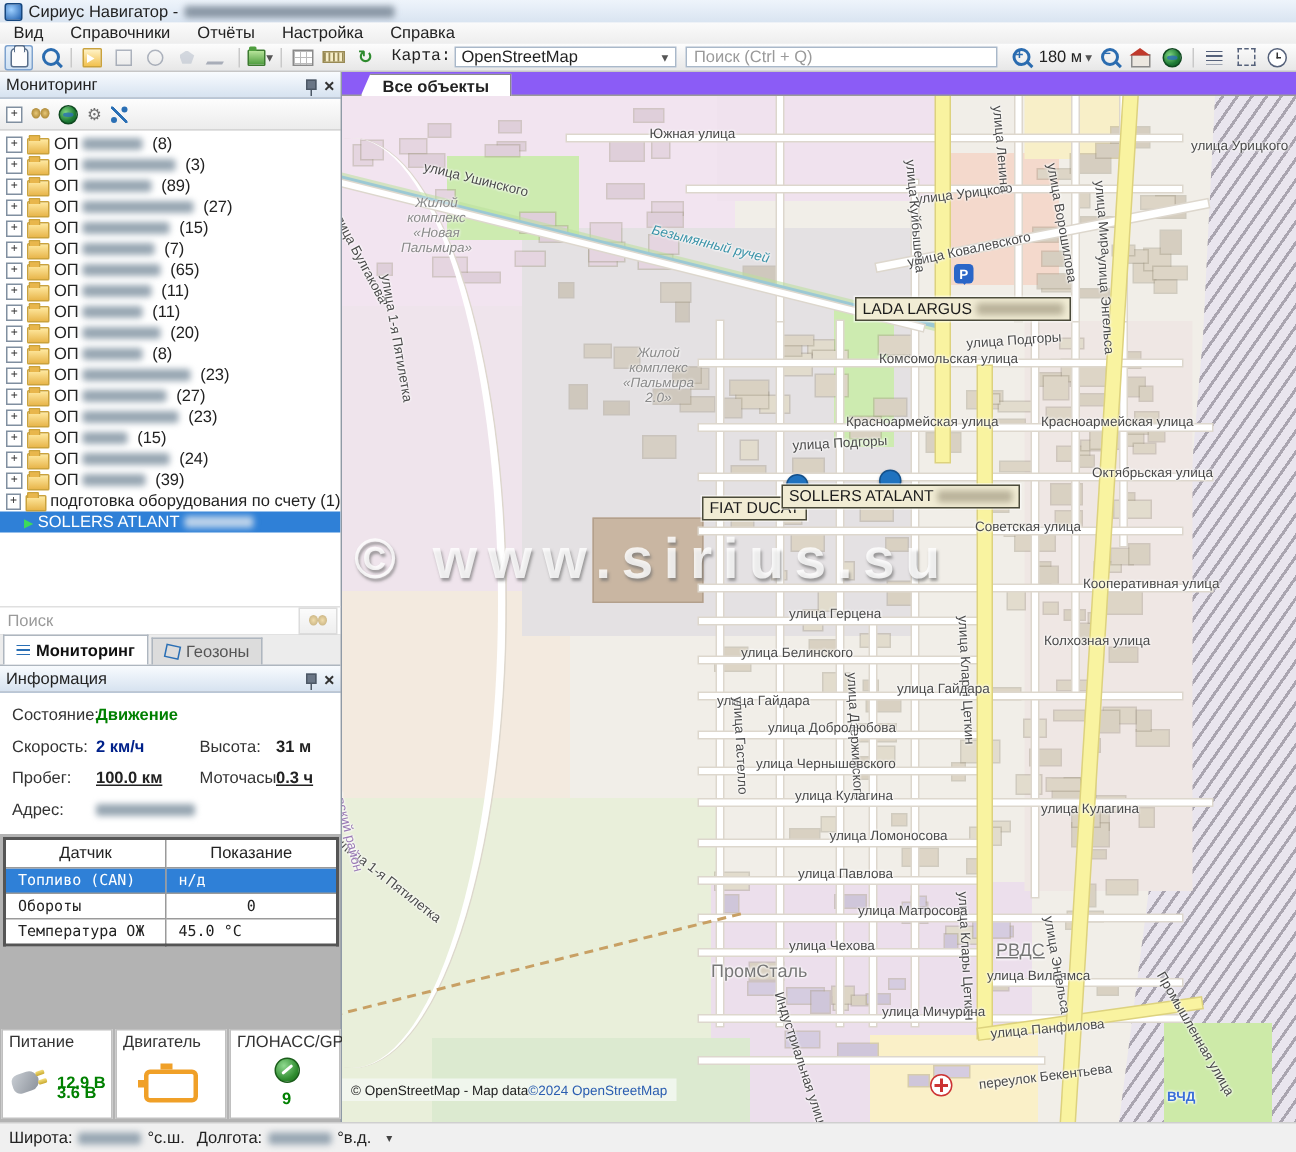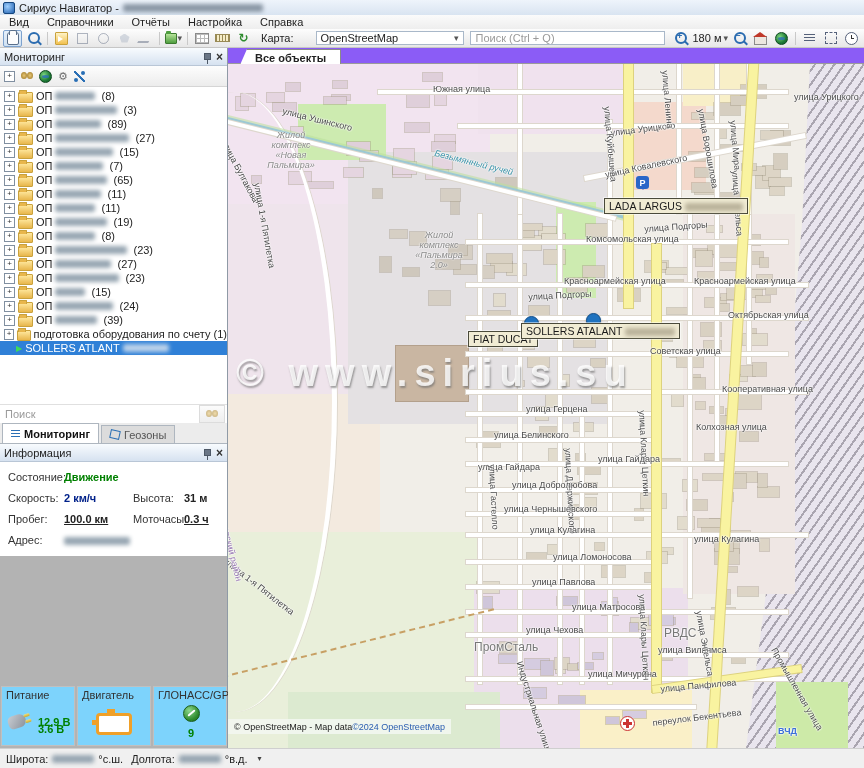--- a/index.html
+++ b/index.html
@@ -11,21 +11,21 @@
   #titlebar .appico{width:10px;height:10px;border-radius:2px;background:radial-gradient(circle at 35% 35%,#9fd0ff,#1f5fae);border:1px solid #16477f;}
   #menubar{position:absolute;left:0;top:15px;width:864px;height:14px;background:linear-gradient(#fbfbfb,#eeeeee);
     display:flex;align-items:center;border-bottom:1px solid #dcdcdc;}
   #menubar .mi{padding:0 9px;height:14px;line-height:14px;cursor:default;}
   #toolbar{position:absolute;left:0;top:29px;width:864px;height:19px;background:linear-gradient(#fdfdfd,#e7e7e7);
     border-bottom:1px solid #c6c6c6;display:flex;align-items:center;gap:2px;padding:0 3px;box-sizing:border-box;}
   .tbtn{width:17px;height:15px;display:flex;align-items:center;justify-content:center;border:1px solid transparent;border-radius:2px;}
   .tbtn.sel{border-color:#7da2ce;background:linear-gradient(#e6f0fa,#cfe1f3);}
   .tbtn.dis{opacity:.45;}
   .tsep{width:1px;height:13px;background:#c9c9c9;margin:0 2px;}
-  .tb-label{margin:0 20px 0 6px;}
+  .tb-label{margin:0 0 0 6px;font-family:Liberation Mono, monospace;}
   .tb-select{width:148px;height:14px;background:#fff;border:1px solid #a9b8c9;display:flex;align-items:center;justify-content:space-between;padding:0 4px;box-sizing:border-box;}
   .tb-search{flex:1;height:14px;background:#fff;border:1px solid #a9b8c9;color:#9a9a9a;display:flex;align-items:center;padding:0 5px;box-sizing:border-box;margin:0 4px;}
   .ddico{color:#555;font-size:9px;}
   
   .ic{display:inline-block;position:relative;}
   .ic-mag{width:8px;height:8px;border:2px solid #2b6cb0;border-radius:50%;}
   .ic-mag::after{content:"";position:absolute;width:5px;height:2px;background:#2b6cb0;right:-4px;bottom:-2px;transform:rotate(45deg);}
   .ic-mag.plus::before,.ic-mag.minus::before{content:"+";position:absolute;left:0px;top:-3px;font-size:9px;font-weight:bold;color:#2b6cb0;}
   .ic-mag.minus::before{content:"–";top:-4px;}
   .ic-hand{width:10px;height:11px;background:#fdfdfd;border:1px solid #5a6f8a;border-radius:3px 3px 2px 2px;}
@@ -94,21 +94,21 @@
   .inf-v2{position:absolute;left:184px;top:3px;font-weight:bold;}
   .green{color:#008000;} .navy{color:#00218a;} .und{text-decoration:underline;}
   
   #sens{width:224px;margin:2px;border-collapse:collapse;background:#fff;border:2px solid #555;}
   #sens th{border:1px solid #9a9a9a;font-weight:normal;height:16px;}
   #sens td{border:1px solid #9a9a9a;height:16px;font-family:"DejaVu Sans Mono",monospace;font-size:10px;padding:0 0 0 8px;}
   #sens tr.sel td{background:#2f80d7;color:#fff;}
   #sens td.c{text-align:center;padding:0;}
   
   #gauges{position:absolute;bottom:2px;left:0;width:228px;display:flex;gap:2px;padding:0 1px;box-sizing:border-box;}
-  .gbox{flex:1;height:58px;background:#7dd3fc;border:1px solid #c0c0c0;position:relative;}
+  .gbox{flex:1;height:58px;background:#ffffff;border:1px solid #c0c0c0;position:relative;}
   .gbox .gl{position:absolute;left:4px;top:2px;color:#333;}
   .gval{color:#008000;font-weight:bold;}
   .ic-power{width:18px;height:13px;background:linear-gradient(135deg,#c9ced4,#8a9099);border-radius:6px 8px 8px 6px;transform:rotate(-18deg);}
   .ic-power::before,.ic-power::after{content:"";position:absolute;right:-5px;width:6px;height:3px;background:linear-gradient(#f4de7a,#c9a930);border-radius:1px;}
   .ic-power::before{top:2px;} .ic-power::after{bottom:2px;}
   .ic-engine{width:30px;height:16px;border:3px solid #f0a028;border-radius:4px;background:#fff;}
   .ic-engine::before{content:"";position:absolute;top:-7px;left:8px;width:8px;height:4px;background:#f0a028;}
   .ic-engine::after{content:"";position:absolute;left:-7px;top:4px;width:5px;height:5px;background:#f0a028;}
   .ic-gps{width:15px;height:15px;border-radius:50%;background:radial-gradient(circle at 35% 30%,#8fd98f,#2e8b2e 65%,#1e6b1e);border:1px solid #1a5c1a;}
   .ic-gps::after{content:"";position:absolute;left:3px;top:6px;width:9px;height:2px;background:#fff;transform:rotate(-40deg);border-radius:1px;}
@@ -324,21 +324,21 @@
           <span class="ic ic-folder"></span>
           <span>ОП</span>
           <span class="rdt" style="width:40px"></span>
           <span class="cnt">(11)</span>
         </div>
         <div class="tree-row">
           <span class="ic ic-plusbox">+</span>
           <span class="ic ic-folder"></span>
           <span>ОП</span>
           <span class="rdt" style="width:52px"></span>
-          <span class="cnt">(19)</span>
+          <span class="cnt">(20)</span>
         </div>
         <div class="tree-row">
           <span class="ic ic-plusbox">+</span>
           <span class="ic ic-folder"></span>
           <span>ОП</span>
           <span class="rdt" style="width:40px"></span>
           <span class="cnt">(8)</span>
         </div>
         <div class="tree-row">
           <span class="ic ic-plusbox">+</span>
@@ -431,20 +431,42 @@
         <span class="inf-l">Пробег:</span>
         <span class="inf-v und">100.0 км</span>
         <span class="inf-l2">Моточасы:</span>
         <span class="inf-v2 und">0.3 ч</span>
       </div>
       <div class="inf-row">
         <span class="inf-l">Адрес:</span>
         <span class="inf-v"><span class="rdt" style="width:66px"></span></span>
       </div>
     </div>
+    <table id="sens">
+      <thead>
+          <tr>
+        <th style="width:104px">Датчик</th>
+        <th>Показание</th>
+      </tr>
+        </thead>
+      <tbody id="sens-body">
+          <tr class="sel">
+            <td>Топливо (CAN)</td>
+            <td class="">н/д</td>
+          </tr>
+          <tr>
+            <td>Обороты</td>
+            <td class="c">0</td>
+          </tr>
+          <tr>
+            <td>Температура ОЖ</td>
+            <td class="">45.0 °C</td>
+          </tr>
+        </tbody>
+    </table>
     <div id="gauges">
       <div class="gbox">
         <span class="gl">Питание</span>
         <span class="ic ic-power" style="position:absolute;left:6px;top:28px;"></span>
         <span class="gval" style="position:absolute;left:36px;top:17px;margin-top:12px;">12.9 В</span>
         <span class="gval" style="position:absolute;left:36px;top:36px;">3.6 В</span>
       </div>
       <div class="gbox">
         <span class="gl">Двигатель</span>
         <span class="ic ic-engine" style="position:absolute;left:18px;top:26px;"></span>
@@ -763,26 +785,26 @@
         <div class="slabel" style="left: 298px; top: 561px;">улица Чехова</div>
         <div class="slabel" style="left: 360px; top: 605px;">улица Мичурина</div>
         <div class="slabel" style="left: 430px; top: 581px;">улица Вильямса</div>
         <div class="slabel" style="left: 432px; top: 620px; transform: rotate(-5deg);">улица Панфилова</div>
         <div class="slabel" style="left: 424px; top: 654px; transform: rotate(-7deg);">переулок Бекентьева</div>
         <div class="slabel" style="left: 296px; top: 596px; transform: rotate(72deg);">Индустриальная улица</div>
         <div class="slabel" style="left: 550px; top: 582px; transform: rotate(60deg);">Промышленная улица</div>
         <div class="slabel" style="left: 512px; top: 106px; transform: rotate(86deg);">улица Энгельса</div>
         <div class="slabel" style="left: 476px; top: 546px; transform: rotate(80deg);">улица Энгельса</div>
         <div class="slabel poi-lg" style="left: 246px; top: 576px;">ПромСталь</div>
-        <div class="slabel poi-lg" style="left: 436px; top: 562px;">РВДС</div>
+        <div class="slabel poi-lg" style="left: 436px; top: 562px; text-decoration: underline;">РВДС</div>
         <div class="slabel rail" style="left: 550px; top: 662px;">ВЧД</div>
         <div class="slabel admin" style="left: 0px; top: 452px; transform: rotate(76deg);">Азовский район</div>
         <div class="alabel" style="left: 28px; top: 66px; width: 70px;">Жилой<br>комплекс<br>«Новая<br>Пальмира»</div>
         <div class="alabel" style="left: 176px; top: 166px; width: 70px;">Жилой<br>комплекс<br>«Пальмира<br>2.0»</div>
-        <div class="vlabel" style="left: 376px; top: 134px; z-index: 10;"><span>LADA LARGUS</span> <span class="rdt" style="width:58px;background:#b9b29a"></span></div>
+        <div class="vlabel" style="left: 342px; top: 134px; z-index: 10;"><span>LADA LARGUS</span> <span class="rdt" style="width:58px;background:#b9b29a"></span></div>
         <div class="vlabel" style="left: 240px; top: 267px; z-index: 10;"><span>FIAT DUCAT</span></div>
         <div class="vlabel" style="left: 293px; top: 259px; z-index: 11;"><span>SOLLERS ATALANT</span> <span class="rdt" style="width:50px;background:#b9b29a"></span></div>
         <div class="vdot" style="left: 296px; top: 252px;"></div>
         <div class="vdot" style="left: 358px; top: 249px;"></div>
         <div class="" id="parking" style="left: 408px; top: 112px;">P</div>
         <div class="" id="hospital" style="left: 392px; top: 652px;"></div>
       </div>
     <div id="watermark">© www.sirius.su</div>
     <div id="attrib">
       <span>© OpenStreetMap - Map data </span>

